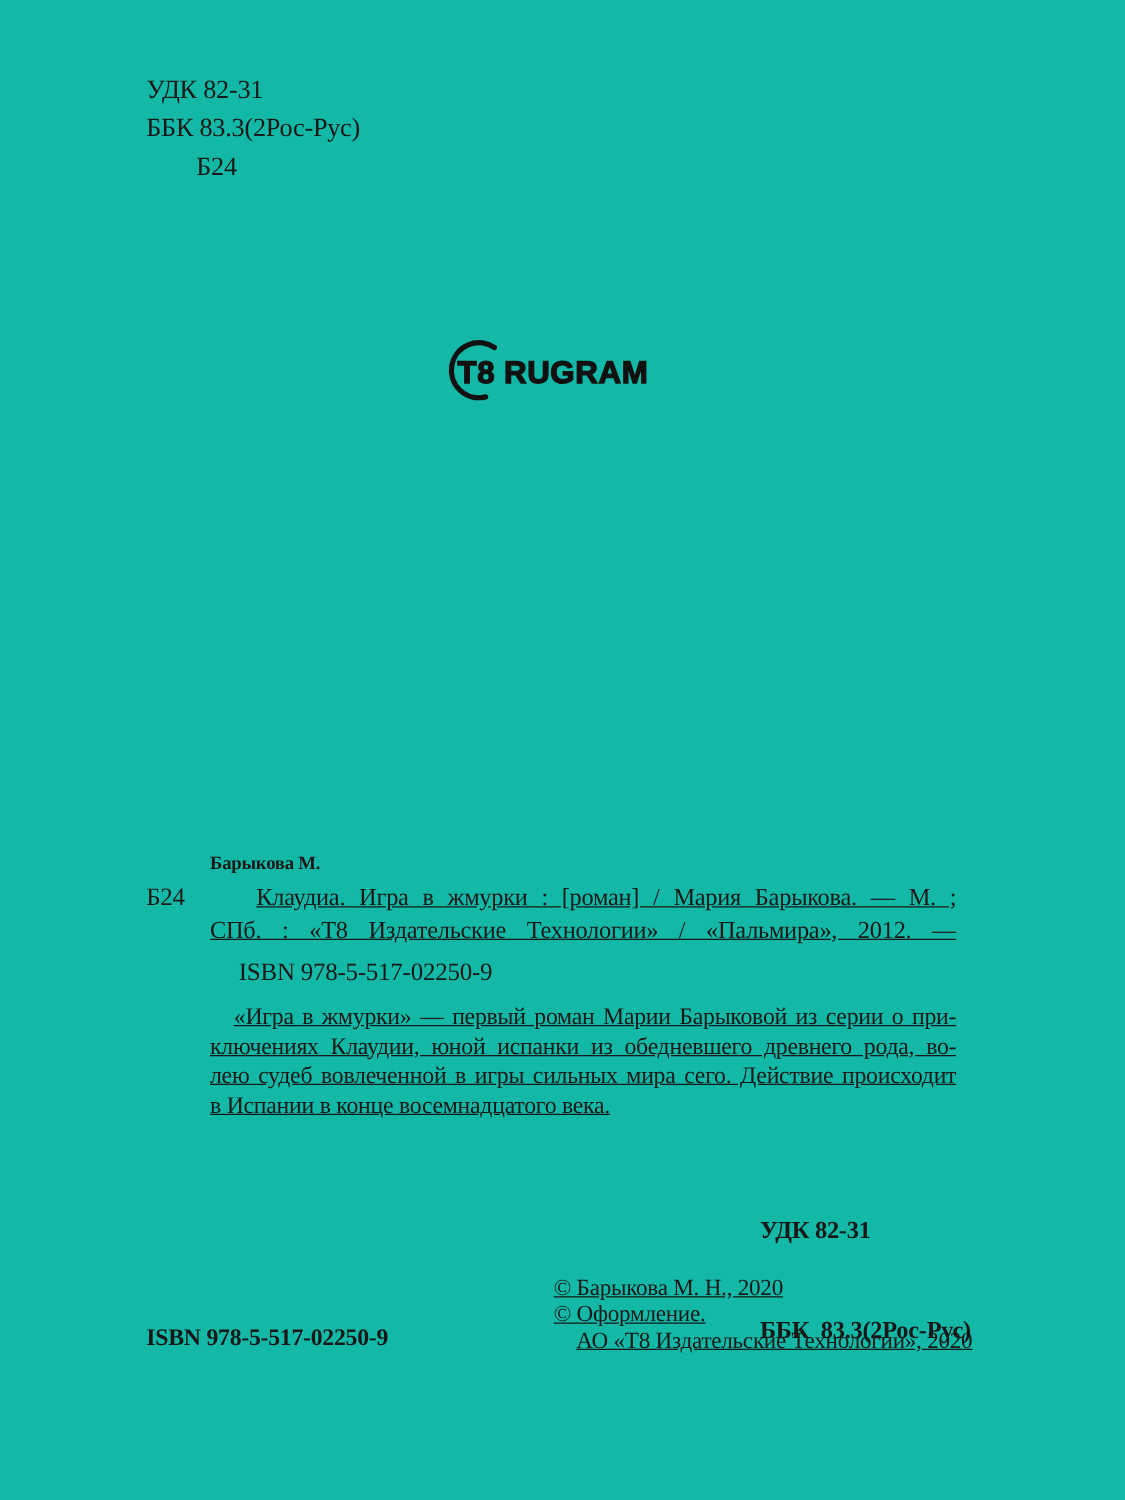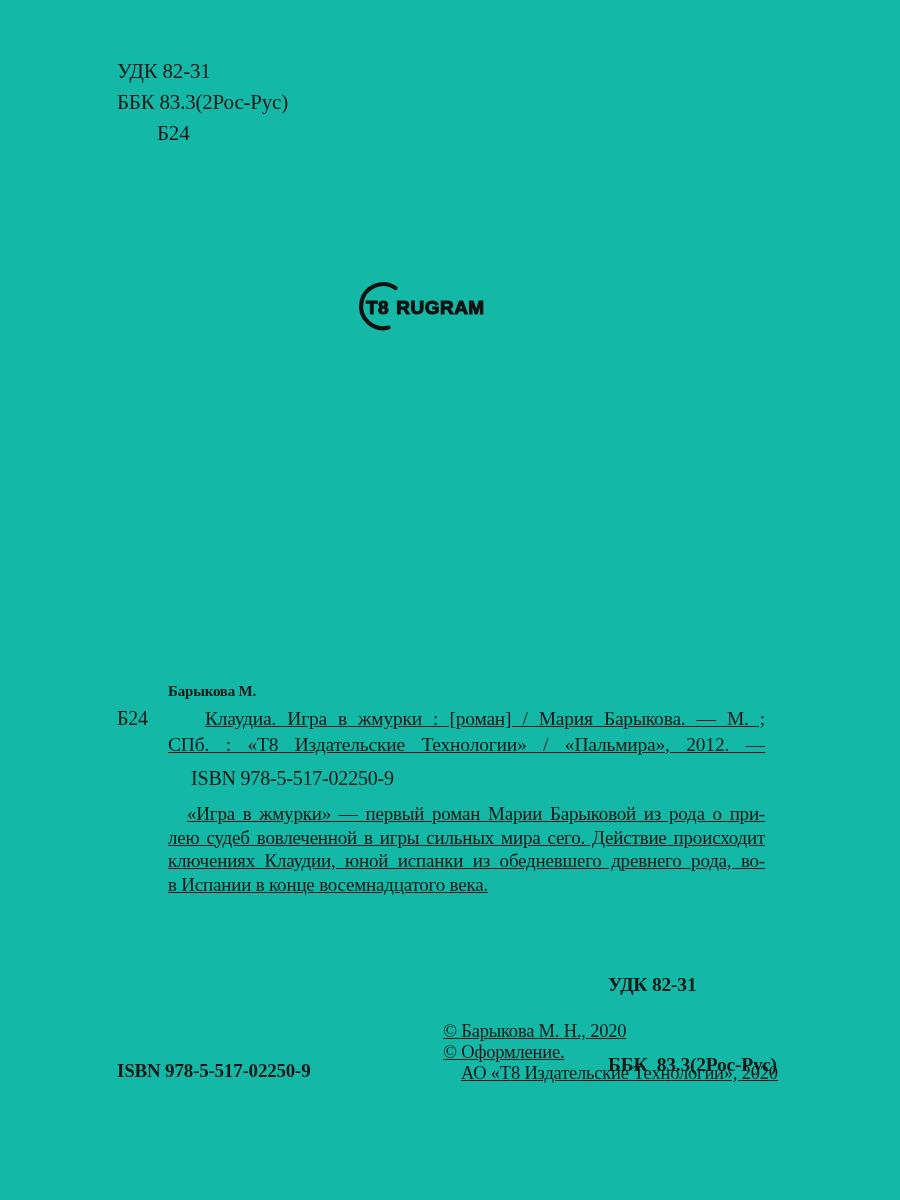--- a/index.html
+++ b/index.html
@@ -22,27 +22,27 @@
     top: 56px;
     font-size: 21px;
     line-height: 31px;
   }
   .top-class .code-line { padding-left: 40px; }
 
   
   .logo {
     position: absolute;
     left: 366px;
-    top: 283px;
+    top: 273px;
     height: 50px;
     display: flex;
     align-items: center;
     font-family: "Liberation Sans", "DejaVu Sans", sans-serif;
     font-weight: bold;
-    font-size: 19px;
+    font-size: 25px;
     color: #111;
     -webkit-text-stroke: 1.1px #111;
     letter-spacing: 0.5px;
   }
   .logo .arc {
     position: absolute;
     left: -12px;
     top: -7px;
     pointer-events: none;
   }
@@ -139,23 +139,23 @@
 
   <div class="card">
     <div class="card-author">Барыкова М.</div>
     <div class="card-para">
       <span class="card-code">Б24</span>
       <div class="jline first-indent">Клаудиа. Игра в жмурки : [роман] / Мария Барыкова. — М. ;</div>
       <div class="jline">СПб. : «Т8 Издательские Технологии» / «Пальмира», 2012. —</div>
     </div>
     <div class="card-isbn">ISBN 978-5-517-02250-9</div>
     <div class="annotation">
-      <div class="jline indent">«Игра в жмурки» — первый роман Марии Барыковой из рода о при-</div>
+      <div class="jline indent">«Игра в жмурки» — первый роман Марии Барыковой из серии о при-</div>
+      <div class="jline">ключениях Клаудии, юной испанки из обедневшего древнего рода, во-</div>
       <div class="jline">лею судеб вовлеченной в игры сильных мира сего. Действие происходит</div>
-      <div class="jline">ключениях Клаудии, юной испанки из обедневшего древнего рода, во-</div>
       <div class="jline last">в Испании в конце восемнадцатого века.</div>
     </div>
   </div>
 
   <div class="bottom-class">
     <div>УДК 82-31</div>
     <div>ББК  83.3(2Рос-Рус)</div>
   </div>
 
   <div class="copyright">

